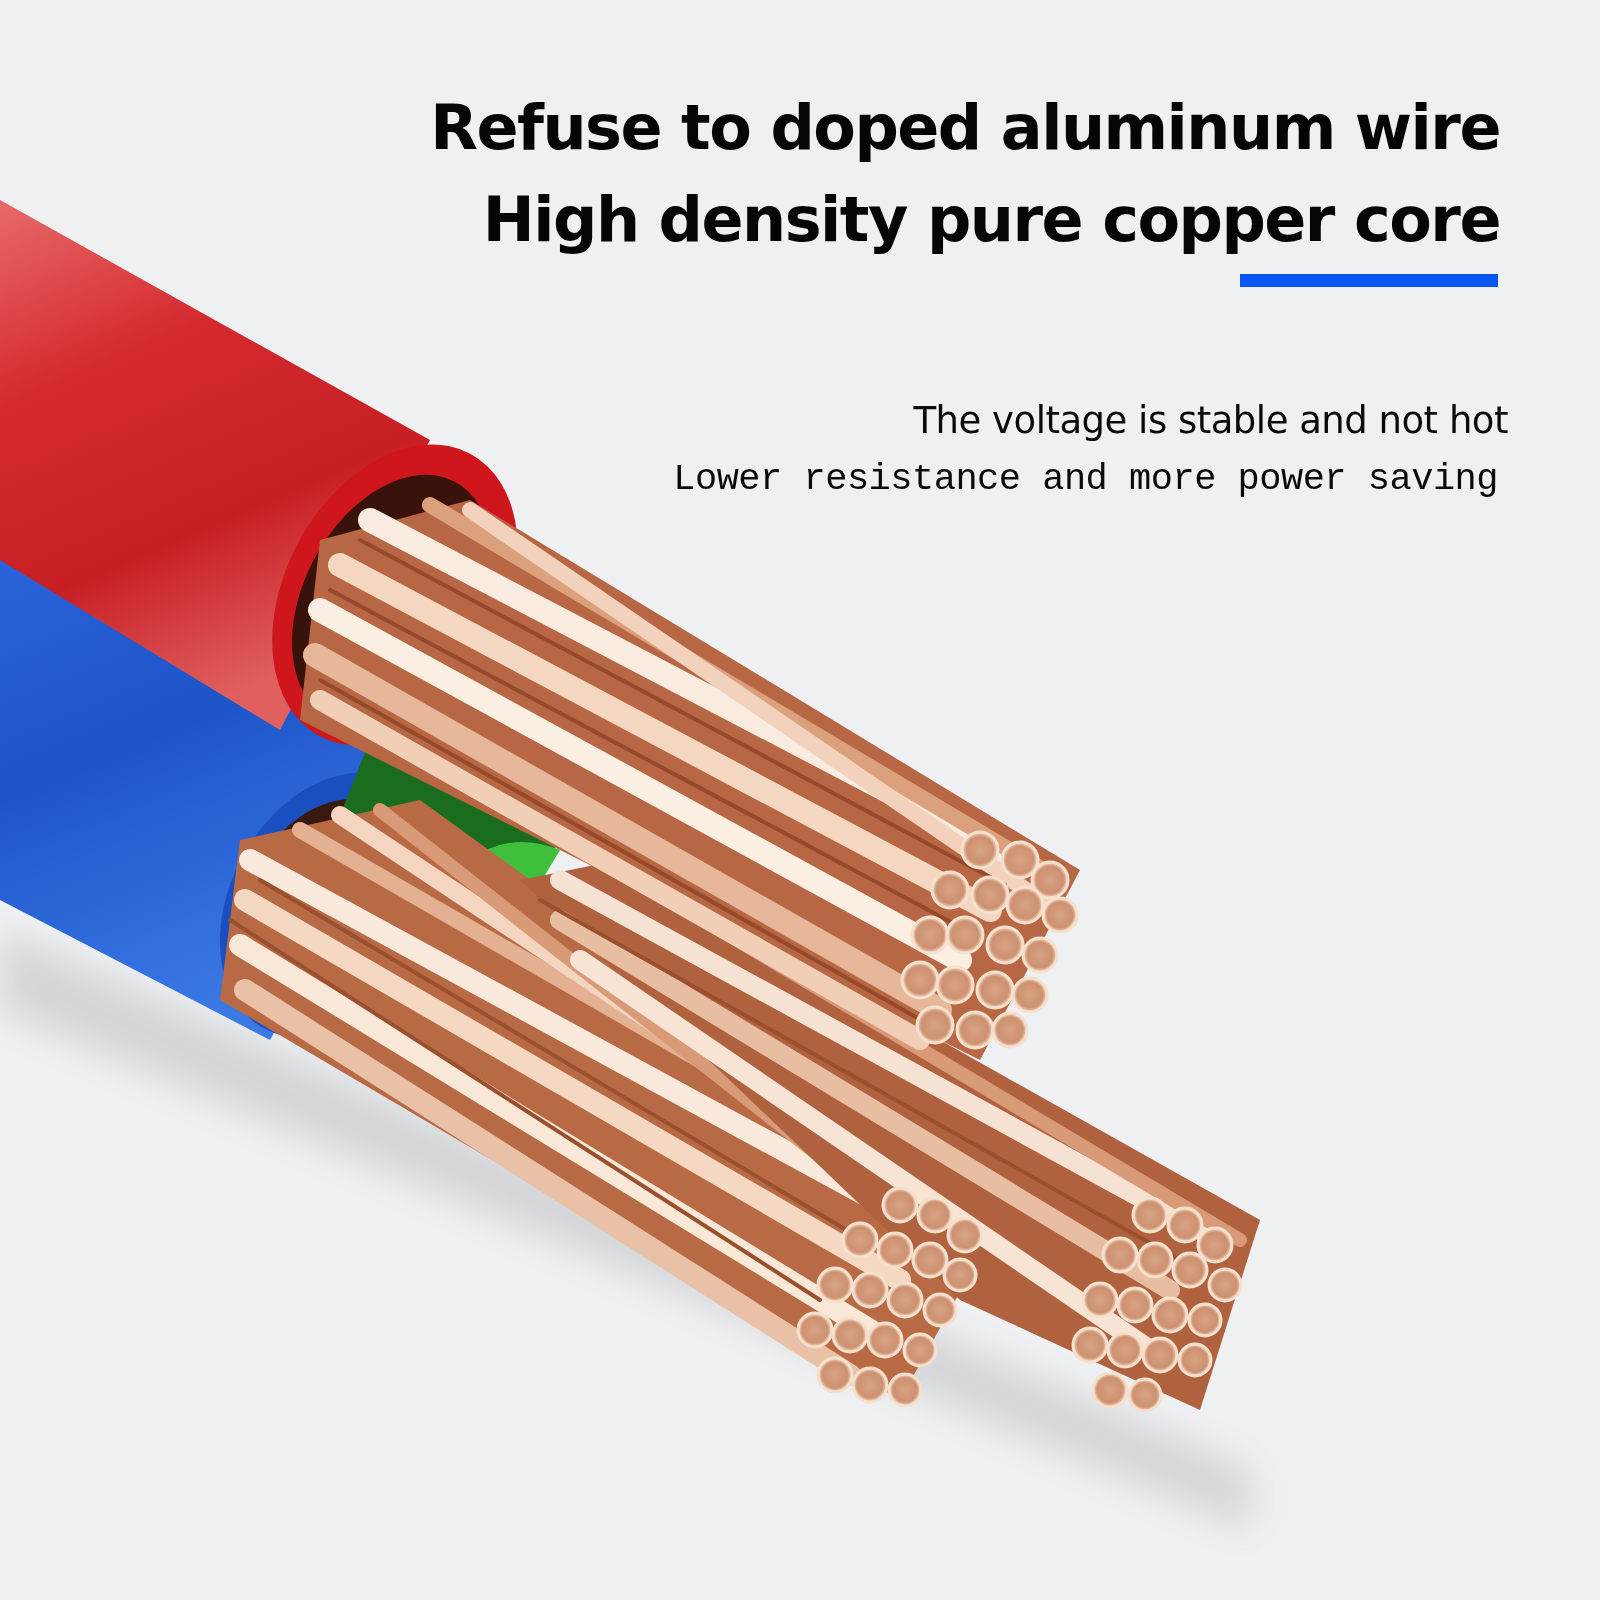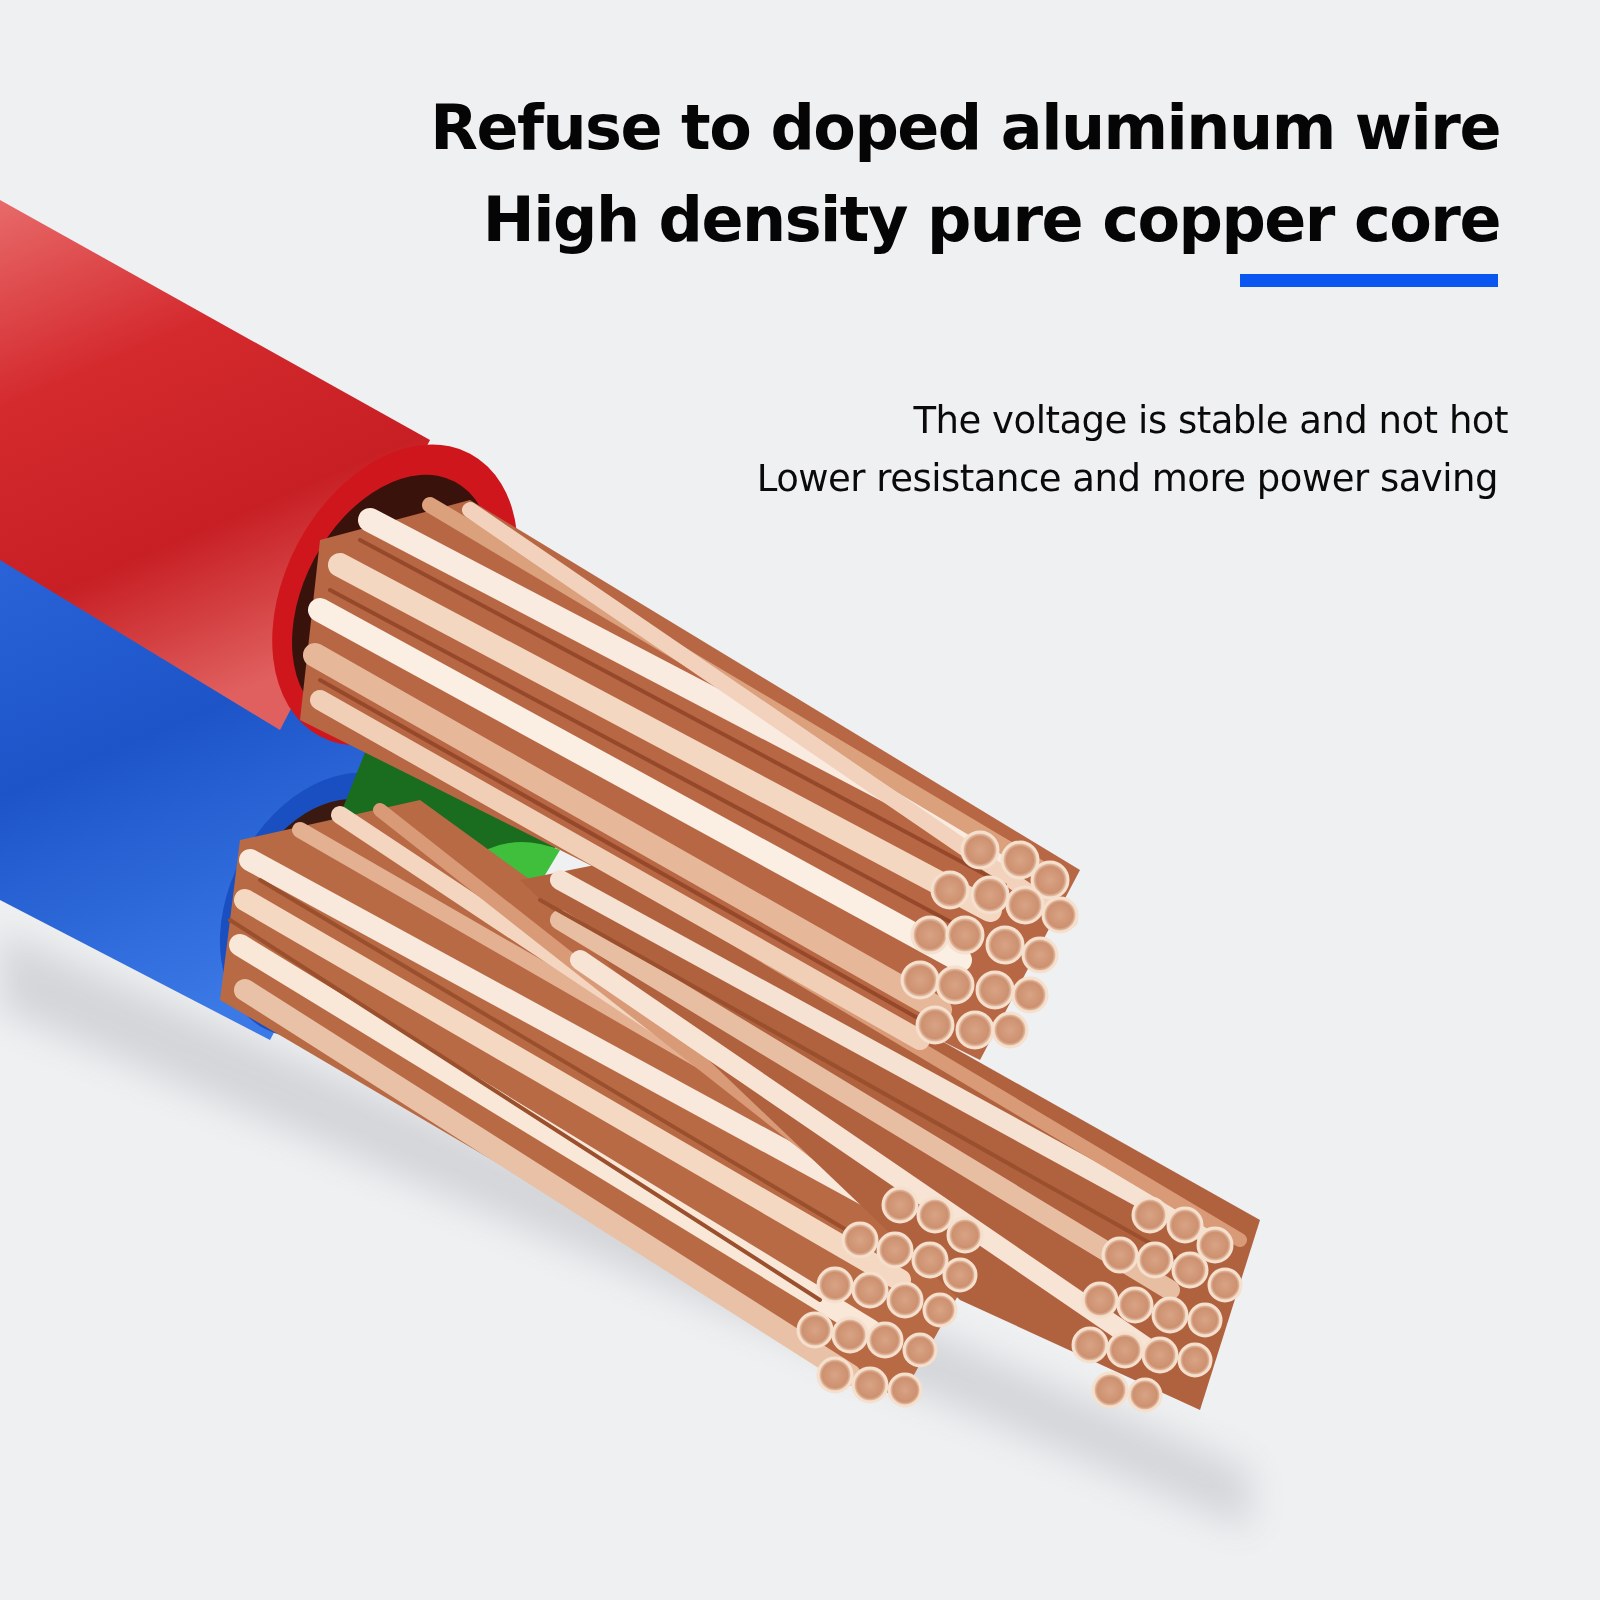--- a/index.html
+++ b/index.html
@@ -22,21 +22,21 @@
     width: 258px; height: 13px;
   }
   .subhead {
     position: absolute; right: 92px; top: 360px;
     text-align: right; color: #0a0a0a;
     font-size: 37px; line-height: 58px; font-weight: 400;
     letter-spacing: -0.5px;
     margin-top: 32px;
   }
   .subhead div { white-space: nowrap; }
-  .subhead .l2 { margin-right: 10px; }
+  .subhead .l2 { margin-right: 10px; font-family: Liberation Mono, monospace; }
   svg.art { position: absolute; left: 0; top: 0; }
 </style>
 </head>
 <body style="background: rgb(239, 240, 242);">
 
 <div class="canvas">
 
   <svg class="art" width="1600" height="1600" viewBox="0 0 1600 1600">
     <defs>
       <linearGradient id="redJ" x1="0" y1="0" x2="0.35" y2="1">

